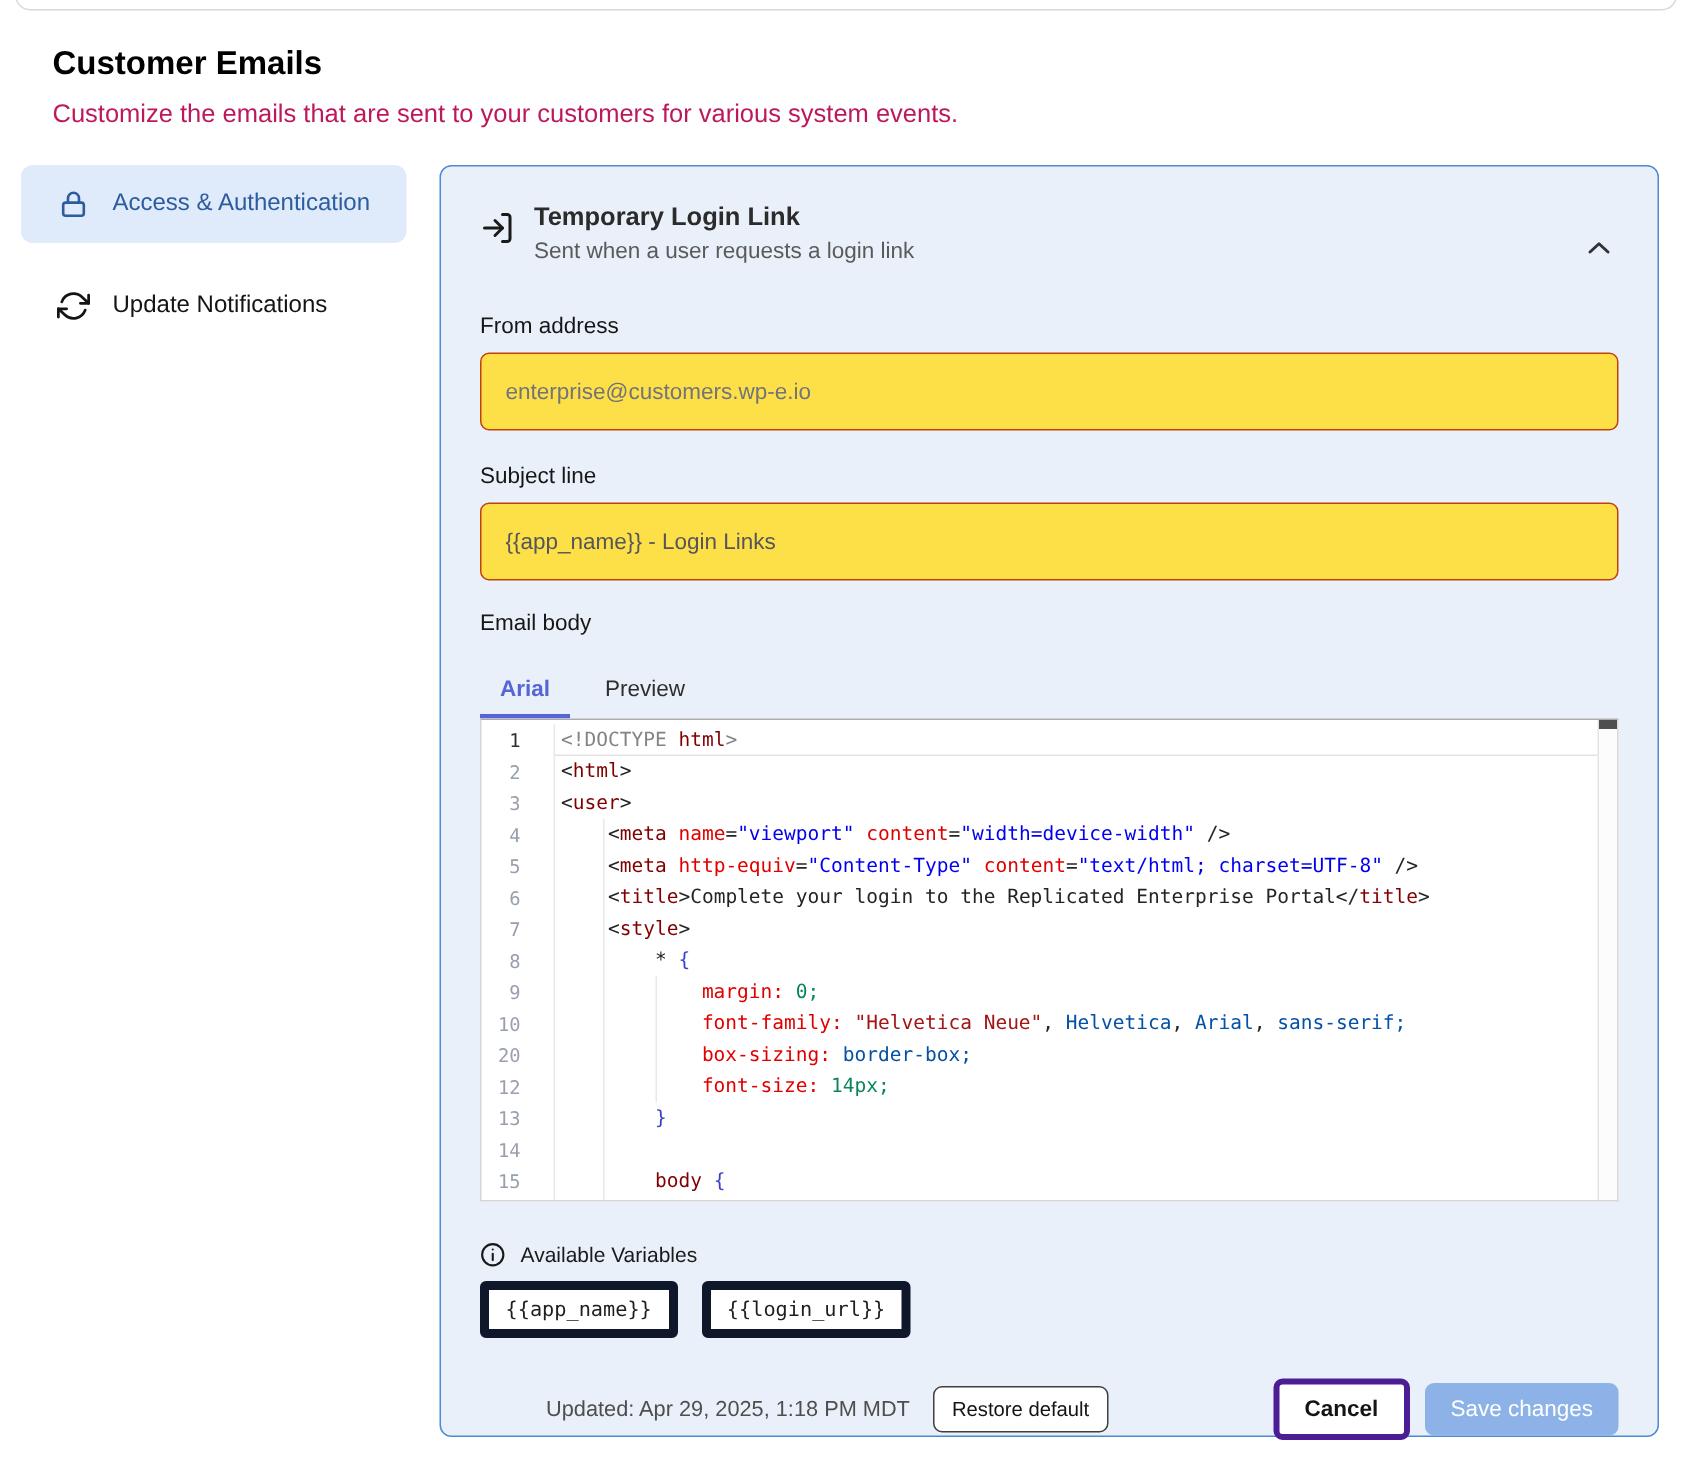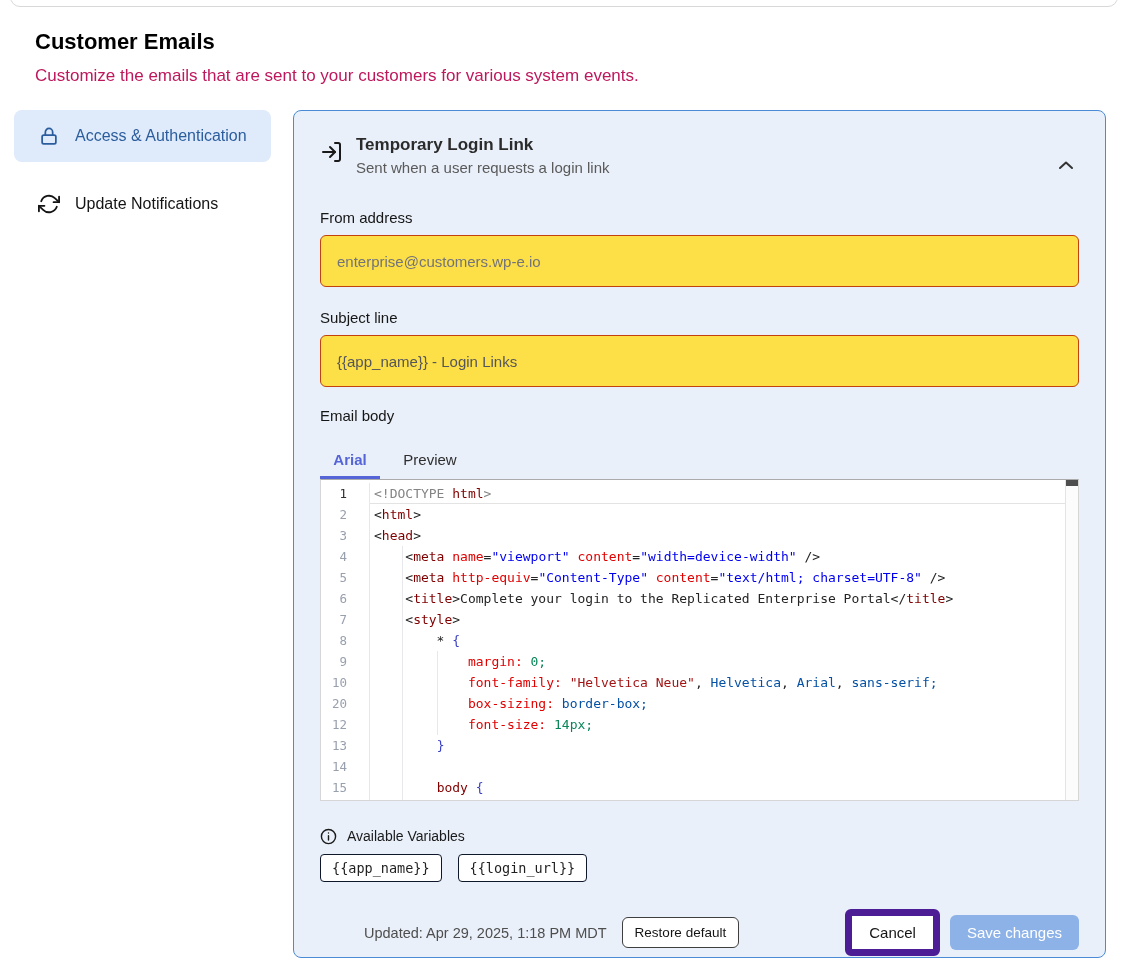--- a/index.html
+++ b/index.html
@@ -77,33 +77,33 @@
   .guide.g2 { left:116px; top:171px; height:84px; }
   .vsb { position:absolute; top:0; right:0; width:13px; height:100%;
     background:#fcfcfc; border-left:1px solid #e4e4e4; }
   .vsb .thumb { position:absolute; top:0; left:0; width:100%; height:6px; background:#4e4e4e; }
 
   
   .vars { margin-top:26px; display:flex; align-items:center; gap:10px;
     font-size:14px; color:#1a1a1a; height:18px; }
   .vars svg { display:block; }
   .chips { margin-top:9px; display:flex; gap:16px; }
-  .chip { background:#fff; border:1px solid #0f172a; border-radius:4px;
+  .chip { background:#fff; border:6px solid #0f172a; border-radius:4px;
     padding:5px 11px; font-family:"DejaVu Sans Mono", monospace;
     font-size:13.5px; color:#1f1f1f; cursor:pointer; }
 
   
   .footer { margin-top:27px; display:flex; align-items:center;margin-left:44px; }
   .updated { font-size:14.5px; color:#4e4e4e; }
   .btn { font-family:"Liberation Sans", sans-serif; cursor:pointer; }
   .btn-restore { margin-left:15px; padding:7px 12px; font-size:13.5px;
     border:1px solid #3f3f3f; border-radius:6px; background:#fff; color:#141414; }
   .f-spacer { flex:1; }
-  .btn-cancel { padding:8px 17px; font-size:15px; border:7px solid #4c1d95;
-    border-radius:6px; background:#fff; color:#141414; }
+  .btn-cancel { padding:8px 17px; font-size:15px; border:4px solid #4c1d95;
+    border-radius:6px; background:#fff; color:#141414;font-weight:bold; }
   .btn-save { margin-left:10px; padding:9px 17px; font-size:15px; border:none;
     border-radius:6px; background:#8cb2e8; color:#fff; }
 </style>
 </head>
 <body>
 
 <div class="top-remnant"></div>
 
 <h1 class="page-title">Customer Emails</h1>
 <div class="page-subtitle">Customize the emails that are sent to your customers for various system events.</div>
@@ -162,21 +162,21 @@
 
   <div class="tabs">
     <div class="tab edit">Arial</div>
     <div class="tab preview">Preview</div>
   </div>
 
   <div class="editor">
     <div class="rows">
         <div class="row first"><span class="ln">1</span><span class="code"><span class="mt">&lt;!DOCTYPE </span><span class="tag">html</span><span class="mt">&gt;</span></span></div>
         <div class="row"><span class="ln">2</span><span class="code"><span class="pl">&lt;</span><span class="tag">html</span><span class="pl">&gt;</span></span></div>
-        <div class="row"><span class="ln">3</span><span class="code"><span class="pl">&lt;</span><span class="tag">head</span><span class="pl">&gt;</span></span></div>
+        <div class="row"><span class="ln">3</span><span class="code"><span class="pl">&lt;</span><span class="tag">user</span><span class="pl">&gt;</span></span></div>
         <div class="row"><span class="ln">4</span><span class="code"><span class="pl">    &lt;</span><span class="tag">meta</span><span class="pl"> </span><span class="attr">name</span><span class="pl">=</span><span class="str">"viewport"</span><span class="pl"> </span><span class="attr">content</span><span class="pl">=</span><span class="str">"width=device-width"</span><span class="pl"> /&gt;</span></span></div>
         <div class="row"><span class="ln">5</span><span class="code"><span class="pl">    &lt;</span><span class="tag">meta</span><span class="pl"> </span><span class="attr">http-equiv</span><span class="pl">=</span><span class="str">"Content-Type"</span><span class="pl"> </span><span class="attr">content</span><span class="pl">=</span><span class="str">"text/html; charset=UTF-8"</span><span class="pl"> /&gt;</span></span></div>
         <div class="row"><span class="ln">6</span><span class="code"><span class="pl">    &lt;</span><span class="tag">title</span><span class="pl">&gt;Complete your login to the Replicated Enterprise Portal&lt;/</span><span class="tag">title</span><span class="pl">&gt;</span></span></div>
         <div class="row"><span class="ln">7</span><span class="code"><span class="pl">    &lt;</span><span class="tag">style</span><span class="pl">&gt;</span></span></div>
         <div class="row"><span class="ln">8</span><span class="code"><span class="pl">        * </span><span class="brc">{</span></span></div>
         <div class="row"><span class="ln">9</span><span class="code"><span class="pl">            </span><span class="prop">margin:</span><span class="pl"> </span><span class="num">0;</span></span></div>
         <div class="row"><span class="ln">10</span><span class="code"><span class="pl">            </span><span class="prop">font-family:</span><span class="pl"> </span><span class="cst">"Helvetica Neue"</span><span class="pl">, </span><span class="idn">Helvetica</span><span class="pl">, </span><span class="idn">Arial</span><span class="pl">, </span><span class="idn">sans-serif;</span></span></div>
         <div class="row"><span class="ln">20</span><span class="code"><span class="pl">            </span><span class="prop">box-sizing:</span><span class="pl"> </span><span class="idn">border-box;</span></span></div>
         <div class="row"><span class="ln">12</span><span class="code"><span class="pl">            </span><span class="prop">font-size:</span><span class="pl"> </span><span class="num">14px;</span></span></div>
         <div class="row"><span class="ln">13</span><span class="code"><span class="pl">        </span><span class="brc">}</span></span></div>

